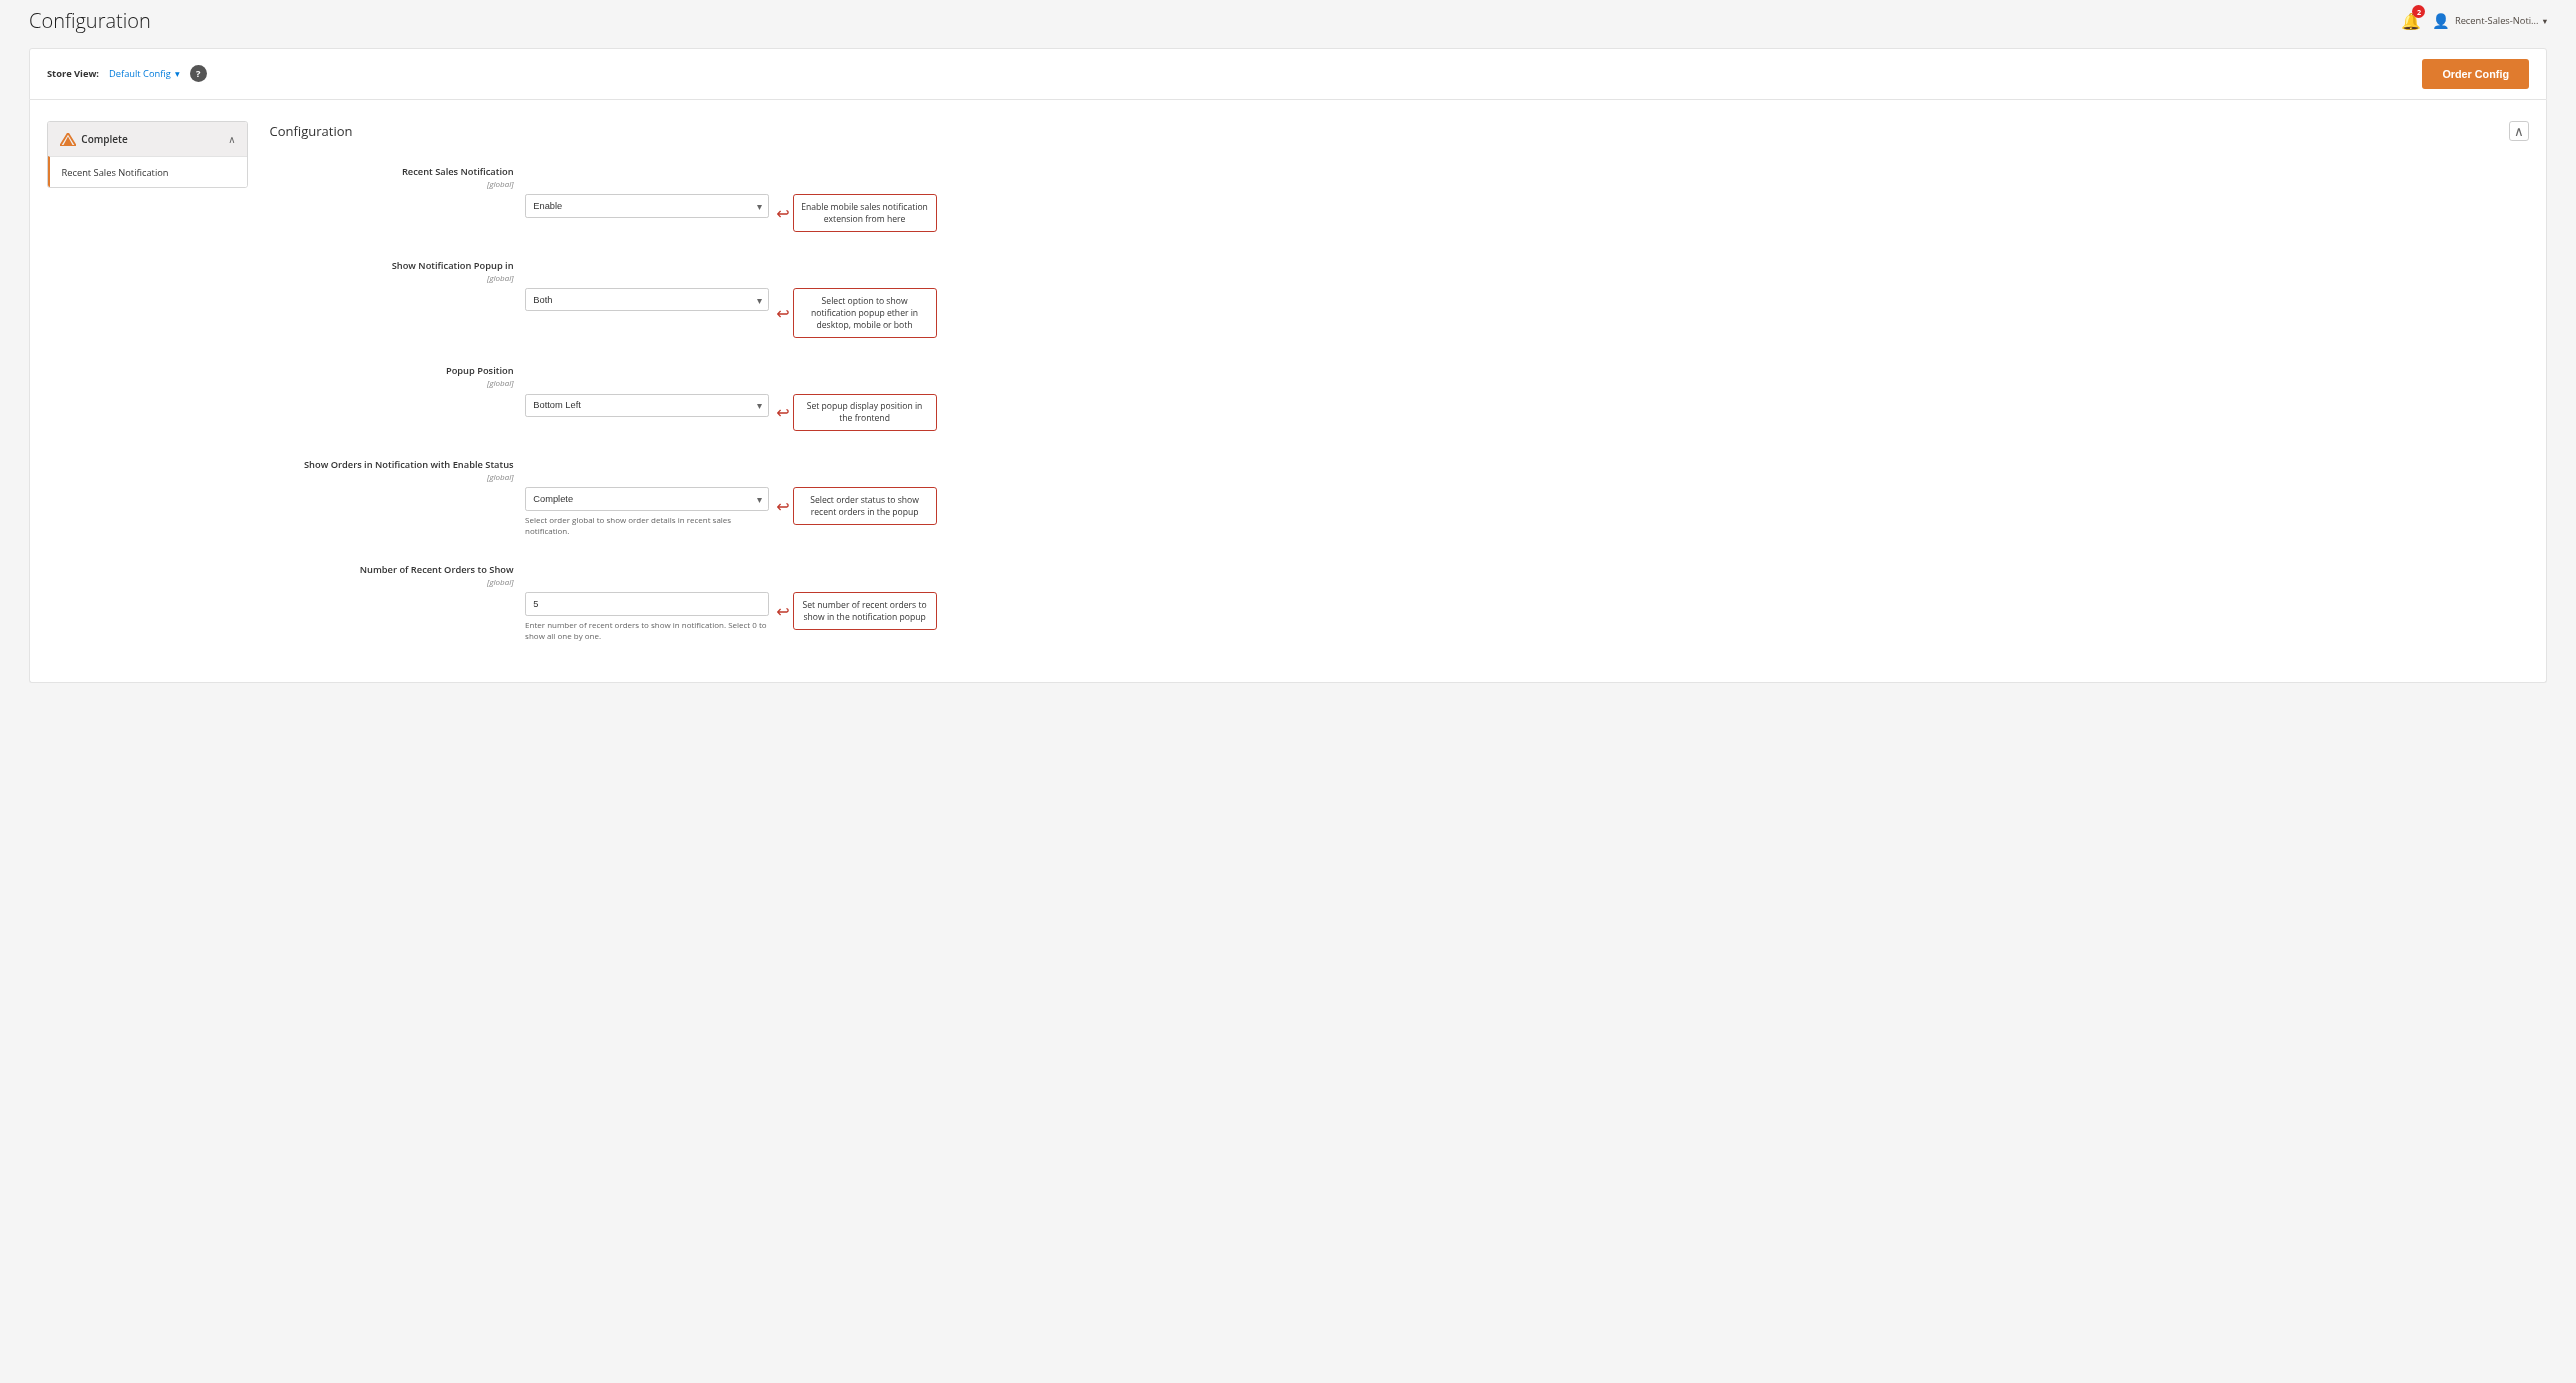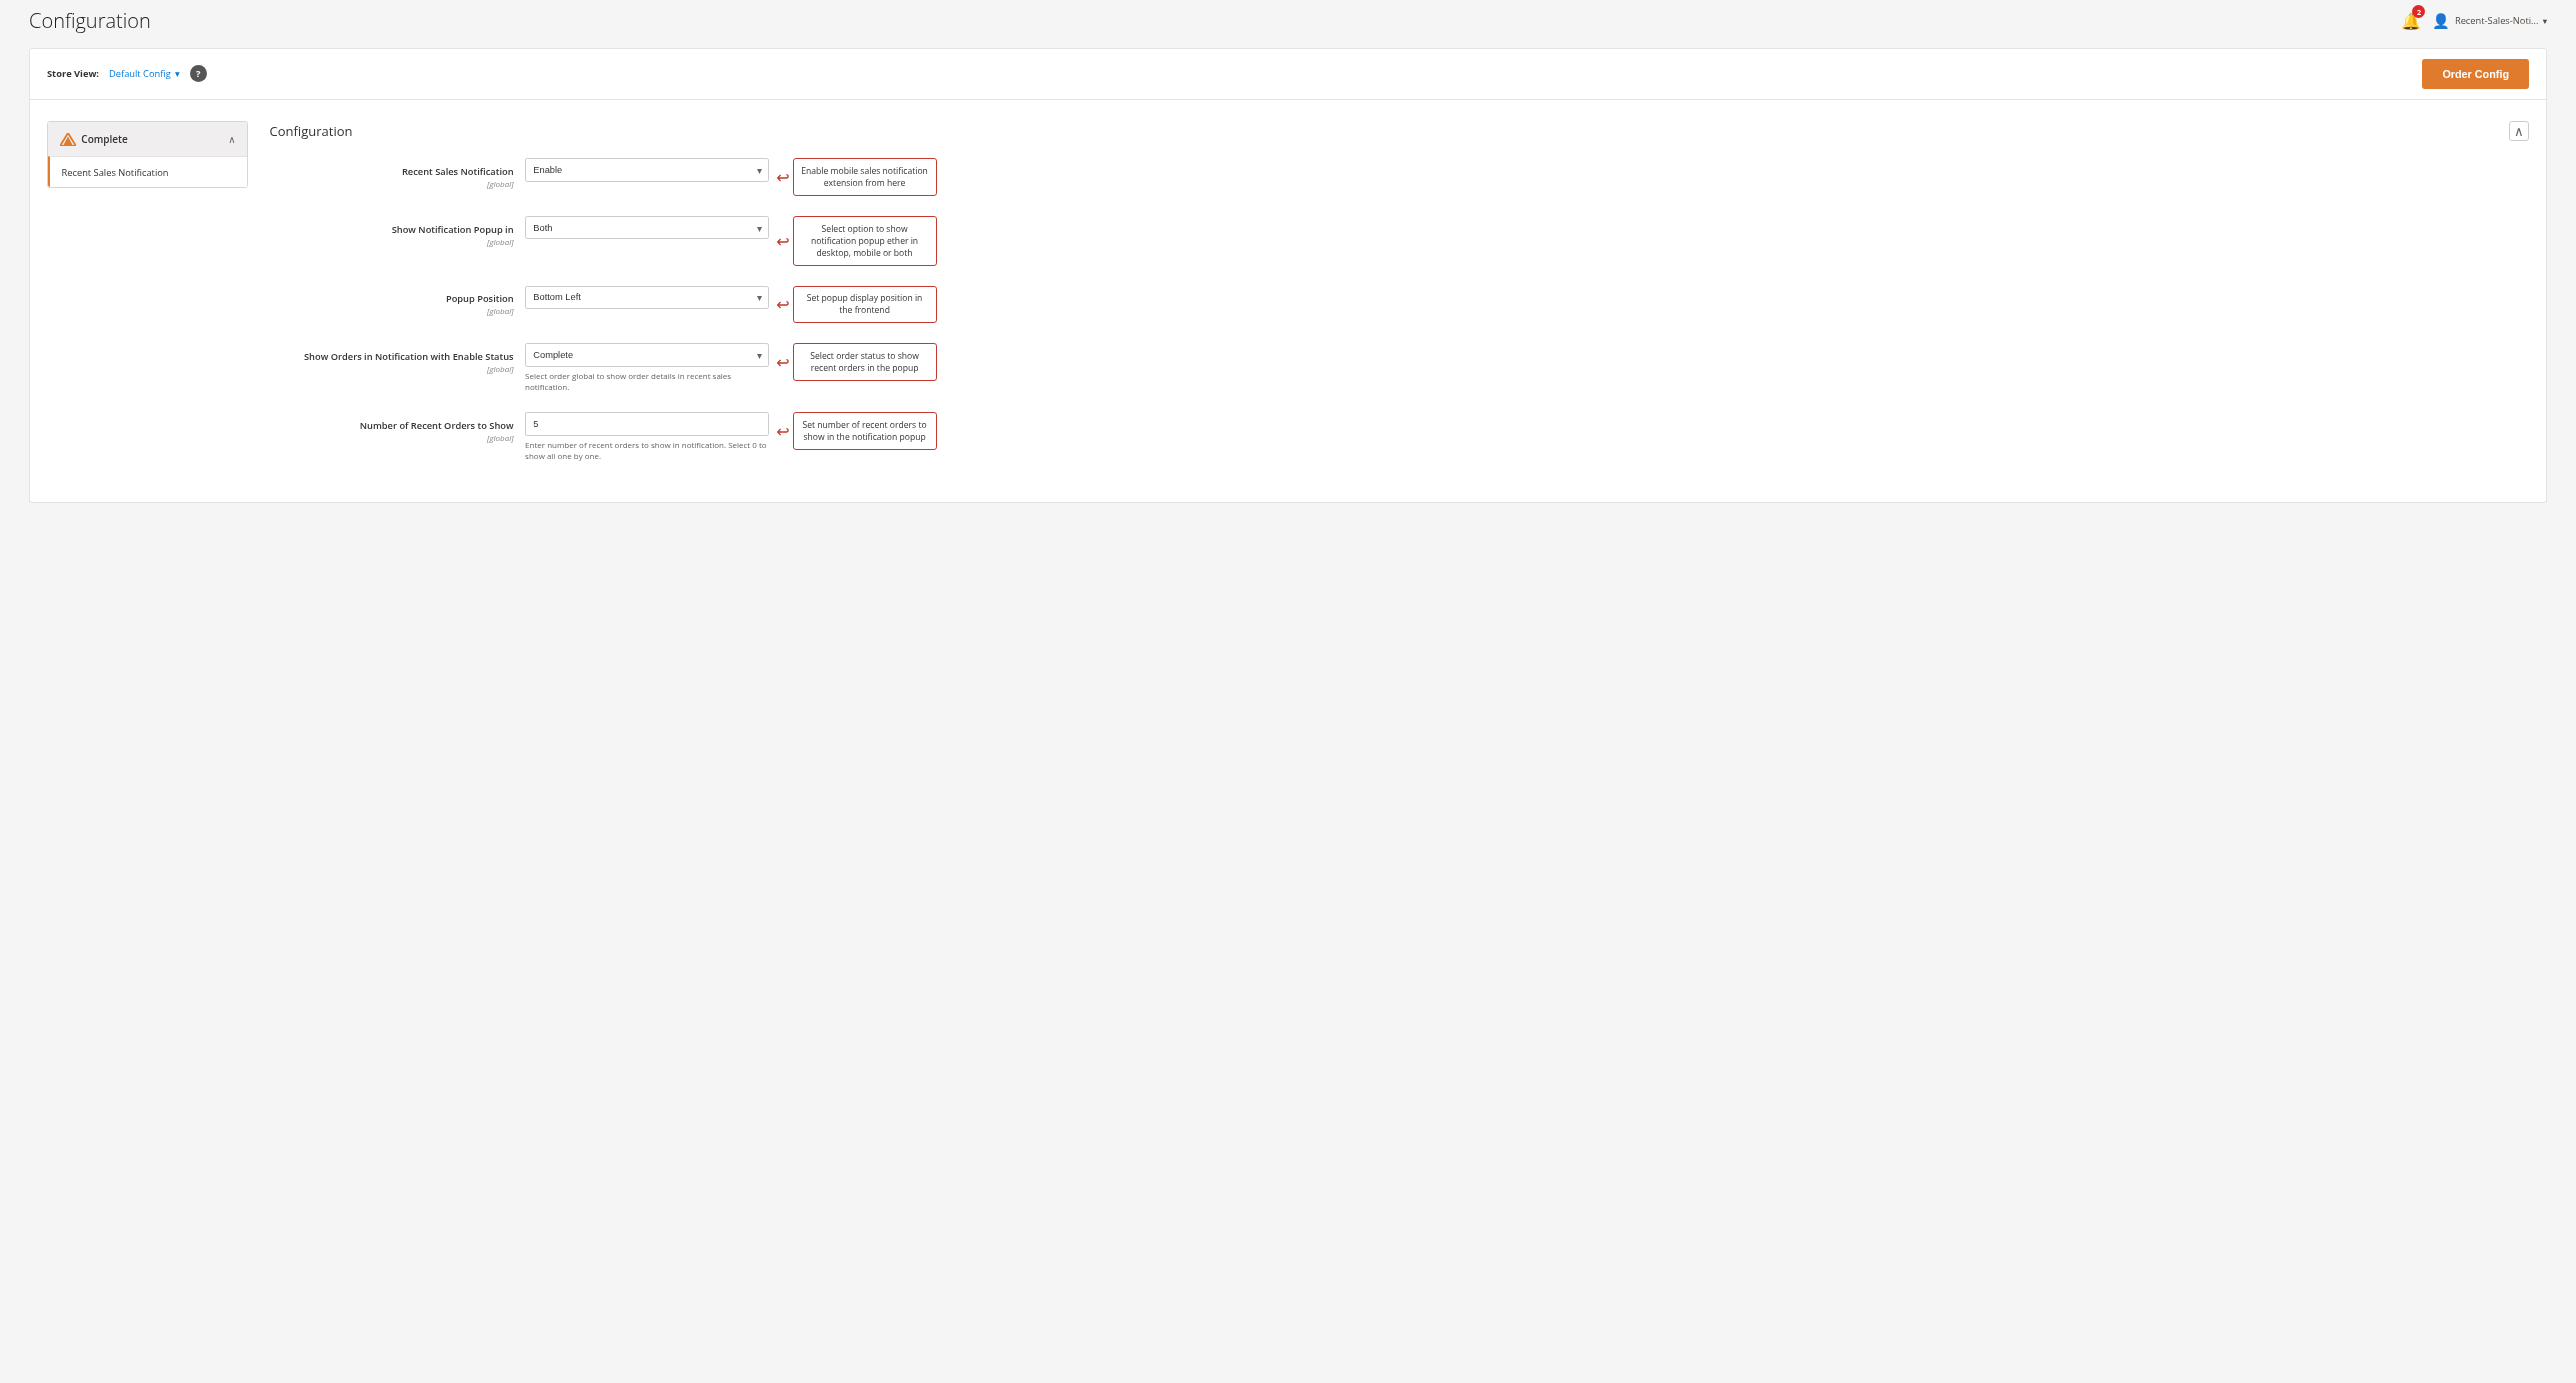--- a/index.html
+++ b/index.html
@@ -275,20 +275,21 @@
       color: #666;
       margin-top: 2.9px;
       max-width: 244px;
       line-height: 1.4;
     }
     
     .annotation-wrapper {
       display: flex;
       align-items: flex-start;
       gap: 7.2px;
+      margin-top: 36px;
     }
     .annotation-box {
       border: 1.4px solid #c0392b;
       border-radius: 2.9px;
       padding: 5.8px 7.2px;
       font-size: 8.6px;
       color: #333;
       max-width: 144px;
       line-height: 1.4;
       text-align: center;

